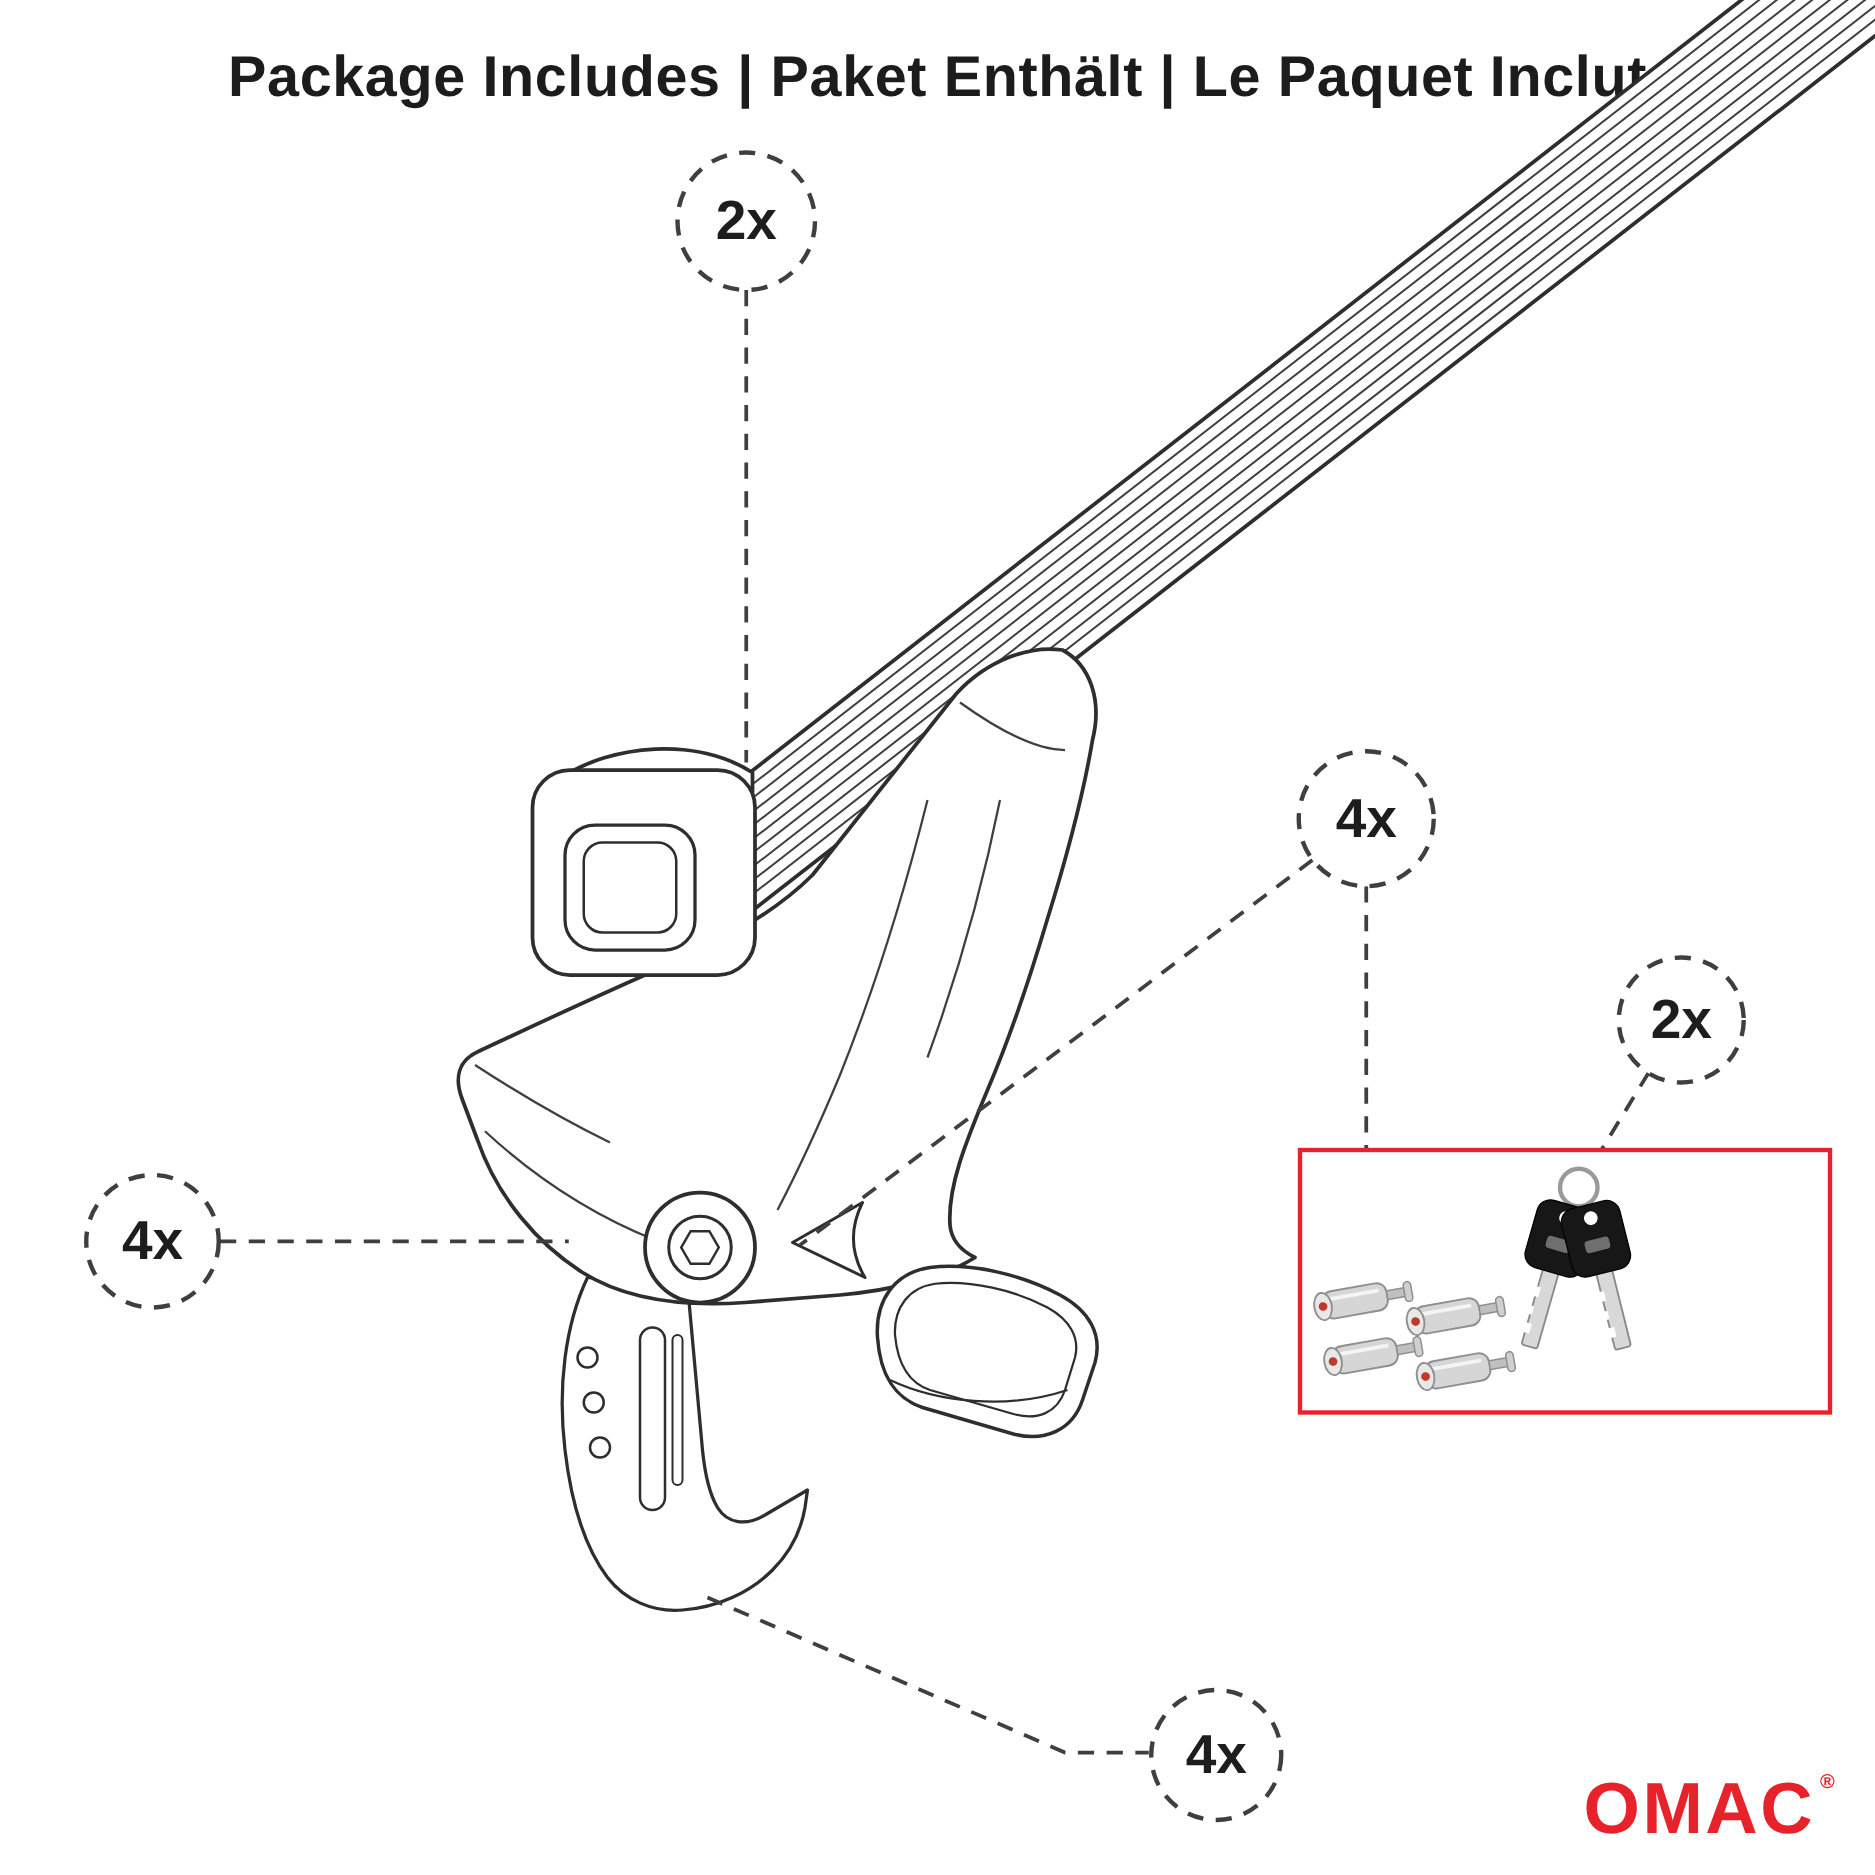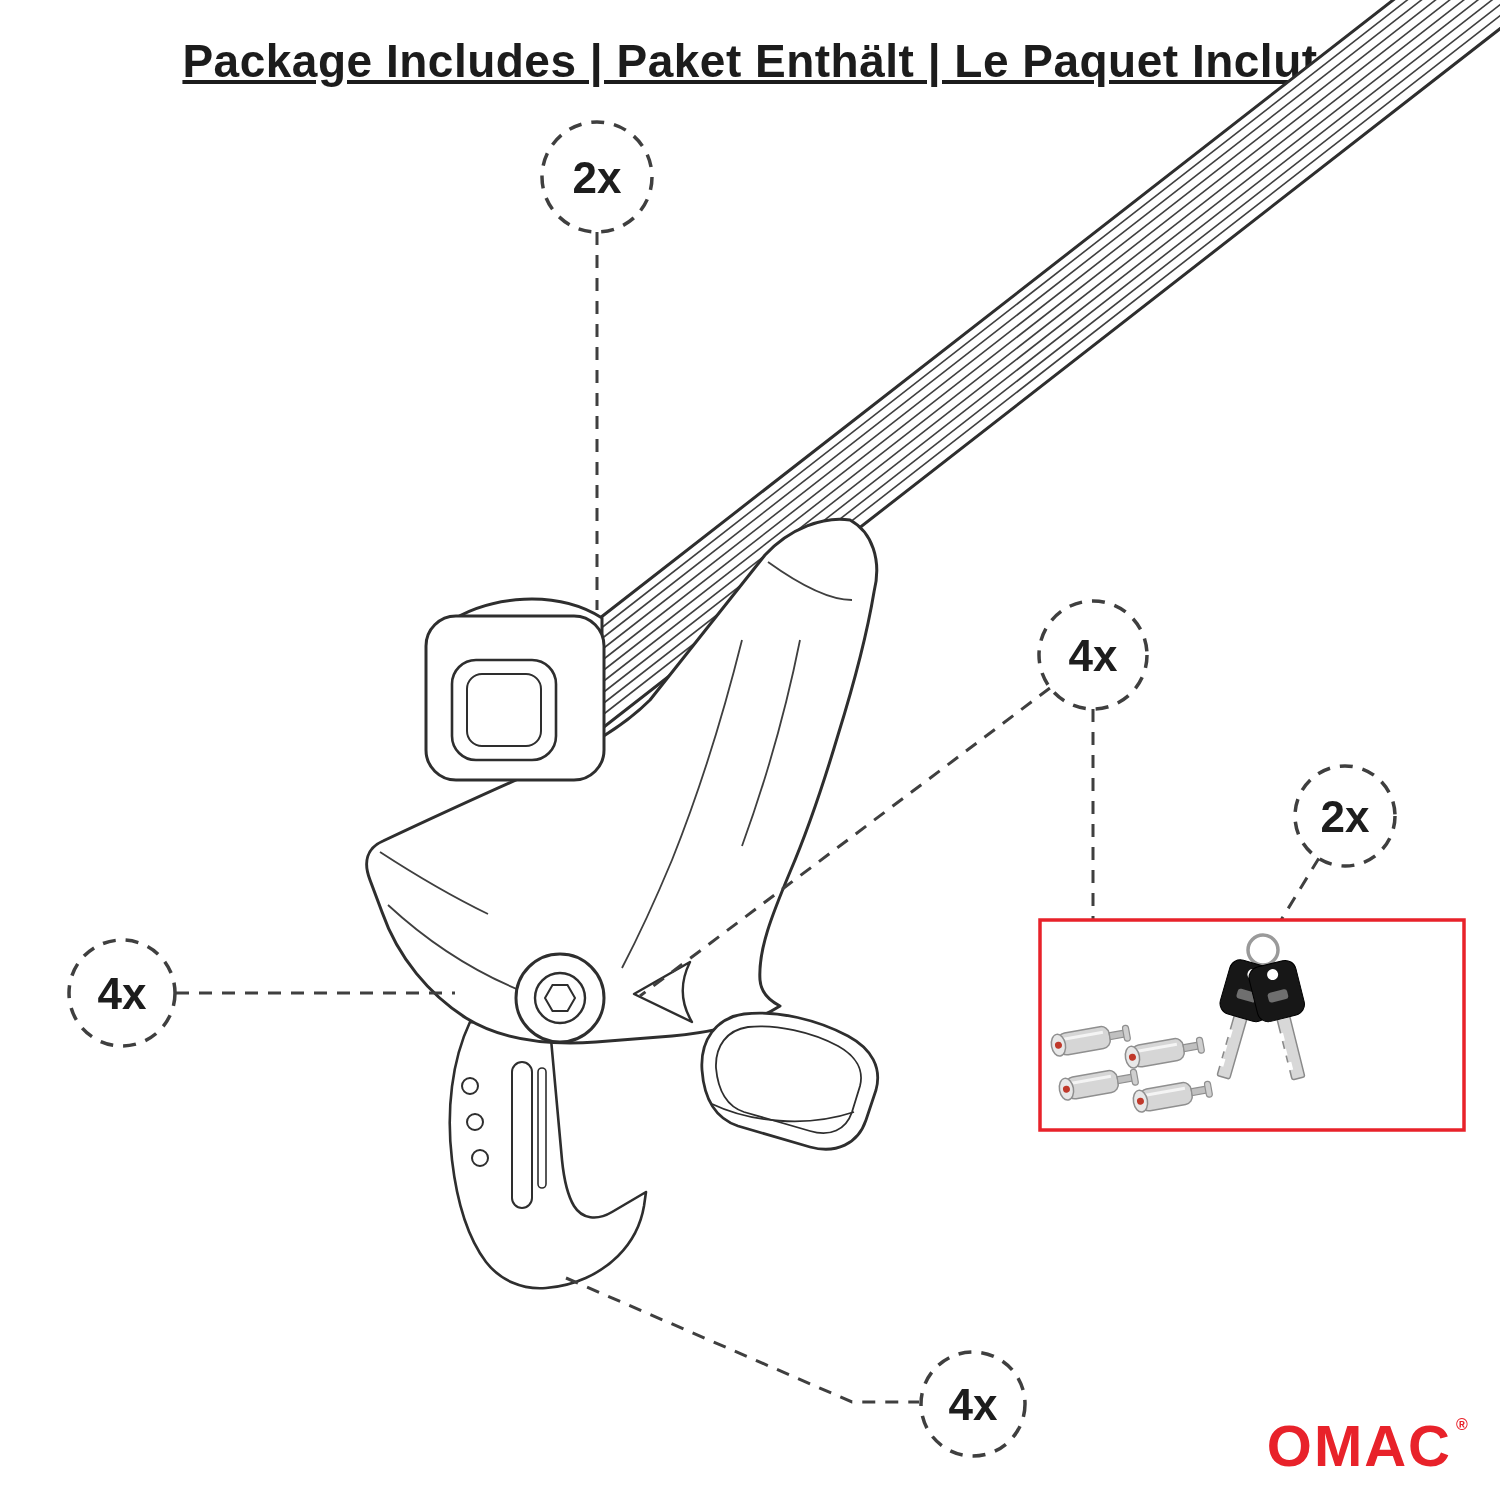--- a/index.html
+++ b/index.html
@@ -15,21 +15,20 @@
     position: absolute;
     top: 34px;
     left: 0;
     right: 0;
     margin: 0;
     text-align: center;
     font-size: 46px;
     font-weight: 700;
     letter-spacing: 0.5px;
     color: #1c1c1c;
-    text-decoration: underline;
   }
   svg.illustration {
     position: absolute;
     left: 0;
     top: 0;
     width: 1500px;
     height: 1500px;
     display: block;
   }
   svg text { font-family: "Liberation Sans", sans-serif; }

